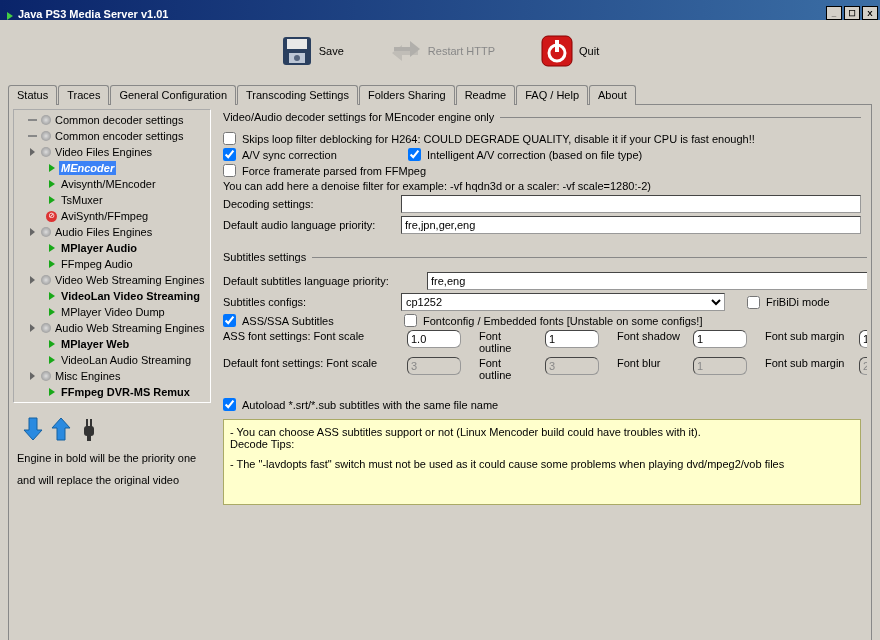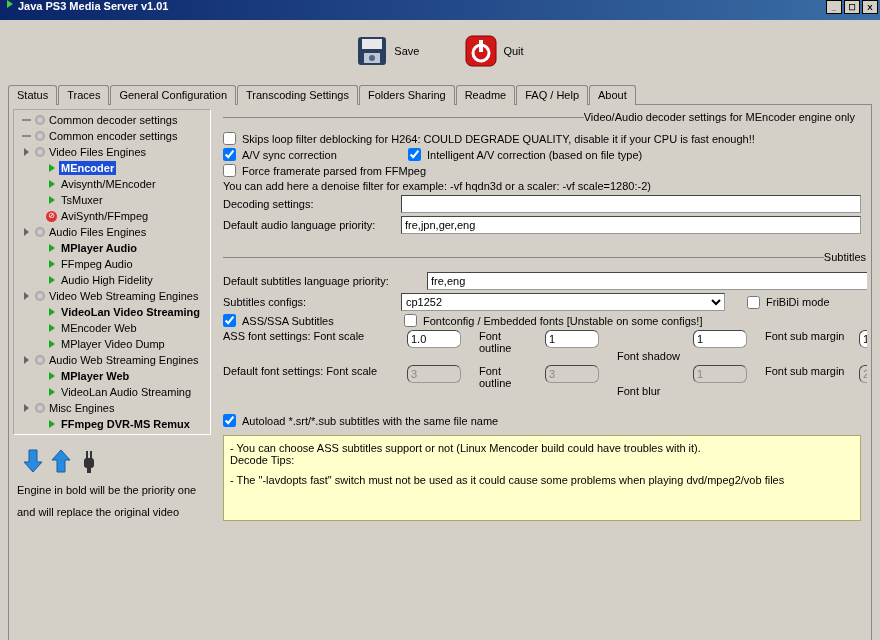--- a/index.html
+++ b/index.html
@@ -1,63 +1,63 @@
 <!DOCTYPE html>
 <html><head>
 <meta charset="utf-8">
 <style>
 * { box-sizing: border-box; margin: 0; padding: 0; font-family: Tahoma, Arial, sans-serif; font-size: 11px; }
 body { background: #d4d0c8; width: 880px; height: 640px; overflow: hidden; }
-.titlebar { background: linear-gradient(to right, #0a246a, #3b6ea5); color: #fff; height: 20px; display: flex; align-items: flex-start; padding: 0 2px; font-weight: bold; }
+.titlebar { background: linear-gradient(to right, #0a246a, #3b6ea5); color: #fff; height: 20px; display: flex; align-items: flex-end; padding: 0 2px; font-weight: bold; }
 .titlebar .title-icon { width: 0; height: 0; border-left: 6px solid #4c4; border-top: 4px solid transparent; border-bottom: 4px solid transparent; margin: 0 5px; }
 .titlebar .spacer { flex: 1; }
 .titlebar .wbtn { width: 16px; height: 14px; background: #d4d0c8; border: 1px solid #000; margin-left: 2px; display: flex; align-items: center; justify-content: center; font-size: 8px; font-weight: bold; color: #000; }
 .toolbar { background: #d4d0c8; height: 62px; display: flex; align-items: center; justify-content: center; gap: 18px; padding: 6px; }
 .tool { display: flex; align-items: center; gap: 6px; padding: 4px 14px; cursor: pointer; }
 .tool .ticon { width: 32px; height: 32px; display: flex; align-items: center; justify-content: center; }
 .tool.disabled { color: #888; }
 .save-icon { width: 32px; height: 32px; }
 .restart-icon { width: 32px; height: 32px; opacity: 0.45; }
 .quit-icon { width: 32px; height: 32px; }
 .main { padding: 0 8px 8px 8px; }
 .tabstrip { display: flex; border-bottom: none; margin-top: 2px; }
 .tab { padding: 3px 8px; border: 1px solid #888; border-bottom: none; background: #d4d0c8; margin-right: 1px; cursor: pointer; border-radius: 3px 3px 0 0; position: relative; top: 1px; }
 .tab.active { background: #d4d0c8; border-bottom: 1px solid #d4d0c8; z-index: 2; }
 .tabcontent { border: 1px solid #888; background: #d4d0c8; height: 540px; display: flex; padding: 4px; }
 .tree { width: 198px; border: 1px inset #fff; background: #d4d0c8; overflow: auto; padding: 2px 2px 2px 1px; }
 .tree-item { display: flex; align-items: center; padding: 1px 0; white-space: nowrap; line-height: 14px; }
-.tree-item.l0 { padding-left: 6px; }
+.tree-item.l0 { padding-left: 12px; }
 .tree-item.l1 { padding-left: 18px; }
 .tree-item .exp { width: 11px; height: 11px; display: inline-flex; align-items: center; justify-content: center; margin-right: 2px; }
 .tri-s { width: 0; height: 0; border-top: 4px solid transparent; border-bottom: 4px solid transparent; border-left: 5px solid #666; }
 .tri-g { width: 10px; height: 10px; border-radius: 50%; background: radial-gradient(#ddd, #888); }
 .tri-p { width: 0; height: 0; border-top: 4px solid transparent; border-bottom: 4px solid transparent; border-left: 6px solid #18a818; }
 .tri-no { width: 11px; height: 11px; border-radius: 50%; background: #d33; color: #fff; font-size: 8px; display: flex; align-items: center; justify-content: center; }
 .tree-item .label { padding: 0 2px; }
-.tree-item.selected .label { background: #1d4ed8; color: #fff; }
+.tree-item.selected .label { background: #3b82f6; color: #fff; font-style: italic; }
 .bold { font-weight: bold; }
 .tree-footer { padding: 6px 4px; }
 .tree-icons { display: flex; gap: 4px; margin: 6px 0 4px 4px; }
 .arrow-btn { width: 24px; height: 28px; display: flex; align-items: center; justify-content: center; }
 .right { flex: 1; padding: 2px 6px 2px 10px; overflow: auto; }
 fieldset { border: 1px solid #888; border-left: none; border-right: none; border-bottom: none; padding: 6px 0 8px 0; margin-bottom: 6px; }
-legend { padding-right: 6px; color: #000; text-align: right; }
+legend { padding-right: 6px; color: #000; }
 .row { display: flex; align-items: center; gap: 6px; margin: 3px 0; }
 .row label { white-space: nowrap; }
 input[type=text] { border: 1px inset #999; background: #fff; padding: 1px 3px; height: 18px; font-size: 11px; }
 input[type=text].ro { background: #d4d0c8; color: #888; }
 input[type=checkbox] { width: 13px; height: 13px; }
 select { border: 1px inset #999; background: #fff; height: 18px; font-size: 11px; }
 .note { color: #000; margin: 3px 0; }
 .tips { border: 1px solid #aa6; background: #ffffcc; padding: 6px; margin-top: 8px; height: 86px; }
 .w60 { width: 54px; border-radius: 6px; }
 .gridrow { display: flex; gap: 12px; margin: 3px 0; }
 .gridrow .lbl1 { width: 172px; }
 .gridrow .lbl2 { width: 60px; padding-left: 6px; }
-.gridrow .lbl3 { width: 70px; padding-left: 6px; margin-top: 20px; }
+.gridrow .lbl3 { width: 70px; padding-left: 6px; }
 .gridrow .lbl4 { width: 88px; padding-left: 6px; }
 </style>
 </head>
 <body>
 
 <div class="titlebar">
   <span class="title-icon"></span>
   <span>Java PS3 Media Server v1.01</span>
   <span class="spacer"></span>
   <span class="wbtn">_</span>
@@ -69,20 +69,29 @@
   <div class="tool">
     <span class="ticon">
       <svg class="save-icon" viewBox="0 0 32 32">
           <rect x="2" y="2" width="28" height="28" rx="3" fill="#2a3f5f"></rect>
           <rect x="6" y="4" width="20" height="10" fill="#e8e8e8"></rect>
           <rect x="8" y="18" width="16" height="10" fill="#bcc6d6"></rect>
           <circle cx="16" cy="23" r="3" fill="#55657f"></circle>
         </svg>
     </span>
     <span>Save</span>
+  </div>
+  <div class="tool disabled">
+    <span class="ticon">
+      <svg class="restart-icon" viewBox="0 0 32 32">
+          <path d="M4 12 L20 12 L20 6 L30 14 L20 22 L20 16 L4 16 Z" fill="#888"></path>
+          <path d="M28 20 L12 20 L12 26 L2 18 L12 10 L12 14 L28 14" fill="#888" opacity="0.6"></path>
+        </svg>
+    </span>
+    <span>Restart HTTP</span>
   </div>
   <div class="tool">
     <span class="ticon">
       <svg class="quit-icon" viewBox="0 0 32 32">
           <rect x="1" y="1" width="30" height="30" rx="6" fill="#d01818" stroke="#800" stroke-width="1"></rect>
           <circle cx="16" cy="18" r="8" fill="none" stroke="#fff" stroke-width="3"></circle>
           <rect x="14" y="5" width="4" height="12" fill="#fff"></rect>
         </svg>
     </span>
     <span>Quit</span>
@@ -174,49 +183,35 @@
             </span>
             <span class="label bold">MPlayer Audio</span>
           </div>
           <div class="tree-item l1">
             <span class="exp"></span>
             <span class="exp">
               <span class="tri-p"></span>
             </span>
             <span class="label">FFmpeg Audio</span>
           </div>
-          <div class="tree-item l1">
-            <span class="exp"></span>
-            <span class="exp">
-              <span class="tri-p"></span>
-            </span>
-            <span class="label">Audio High Fidelity</span>
-          </div>
           <div class="tree-item l0">
             <span class="exp">
               <span class="tri-s"></span>
             </span>
             <span class="exp">
               <span class="tri-g"></span>
             </span>
             <span class="label">Video Web Streaming Engines</span>
           </div>
           <div class="tree-item l1">
             <span class="exp"></span>
             <span class="exp">
               <span class="tri-p"></span>
             </span>
             <span class="label bold">VideoLan Video Streaming</span>
-          </div>
-          <div class="tree-item l1">
-            <span class="exp"></span>
-            <span class="exp">
-              <span class="tri-p"></span>
-            </span>
-            <span class="label">MEncoder Web</span>
           </div>
           <div class="tree-item l1">
             <span class="exp"></span>
             <span class="exp">
               <span class="tri-p"></span>
             </span>
             <span class="label">MPlayer Video Dump</span>
           </div>
           <div class="tree-item l0">
             <span class="exp">

